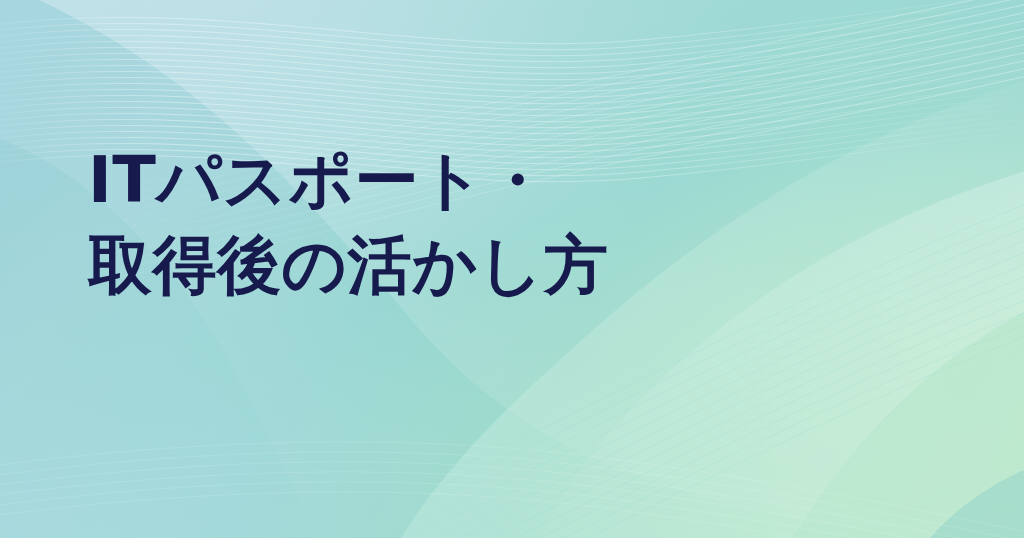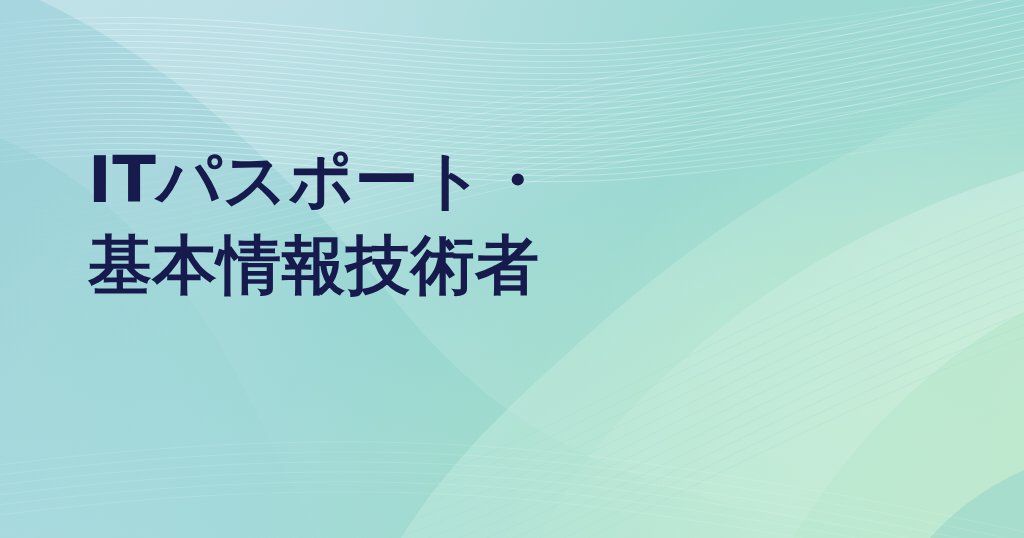--- a/index.html
+++ b/index.html
@@ -234,16 +234,16 @@
         <path d="M -40 490 C 180 460, 400 450, 620 480 C 800 504, 940 534, 1064 560"></path>
         <path d="M -40 500 C 180 470, 400 460, 620 490 C 800 514, 940 544, 1064 570"></path>
         <path d="M -40 510 C 180 480, 400 470, 620 500 C 800 524, 940 554, 1064 580"></path>
         <path d="M -40 520 C 180 490, 400 480, 620 510 C 800 534, 940 564, 1064 590"></path>
       </g>
     </svg>
   </div>
 
   <div class="headline">
     <div class="headline-line">ITパスポート・</div>
-    <div class="headline-line">基本情報技術者</div>
+    <div class="headline-line">取得後の活かし方</div>
   </div>
 
 </div>
 
 </body></html>

